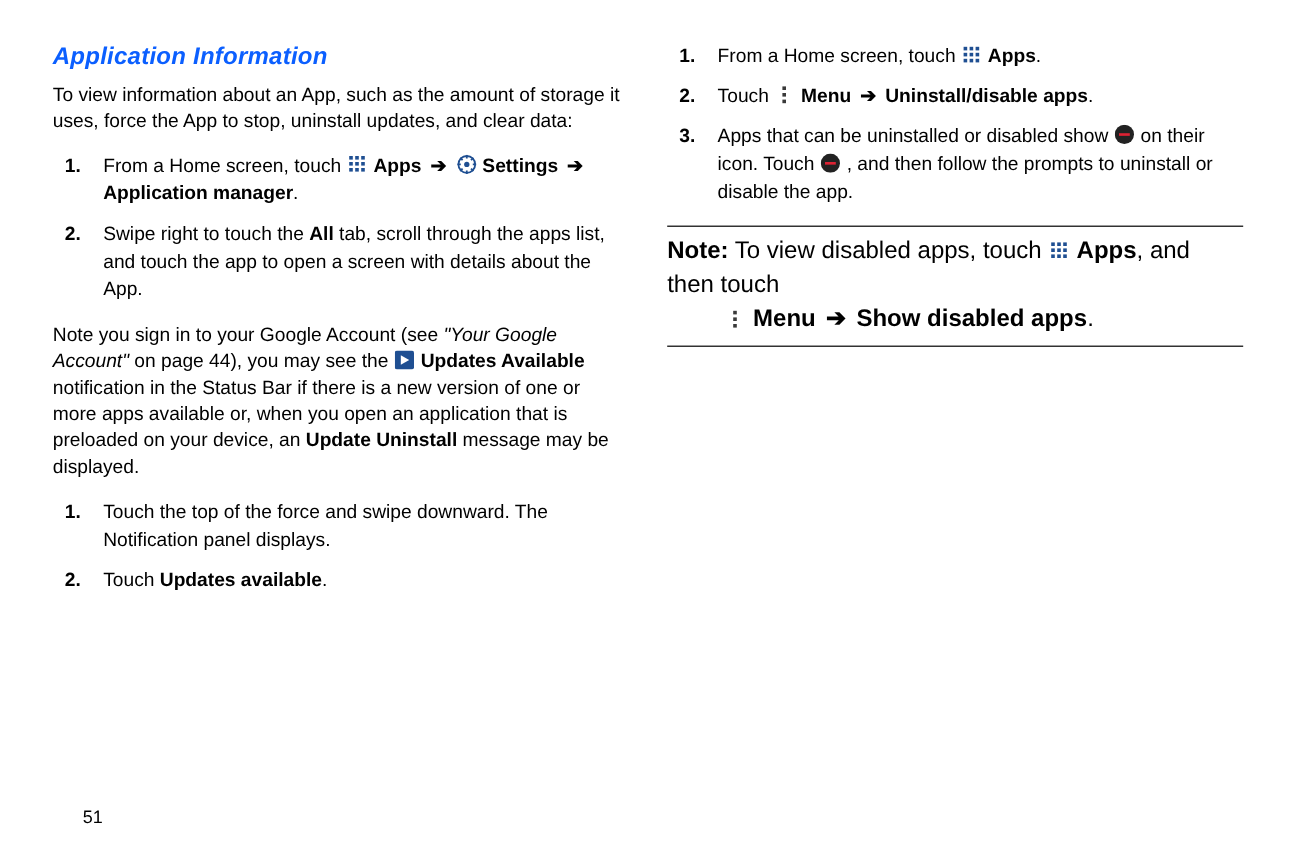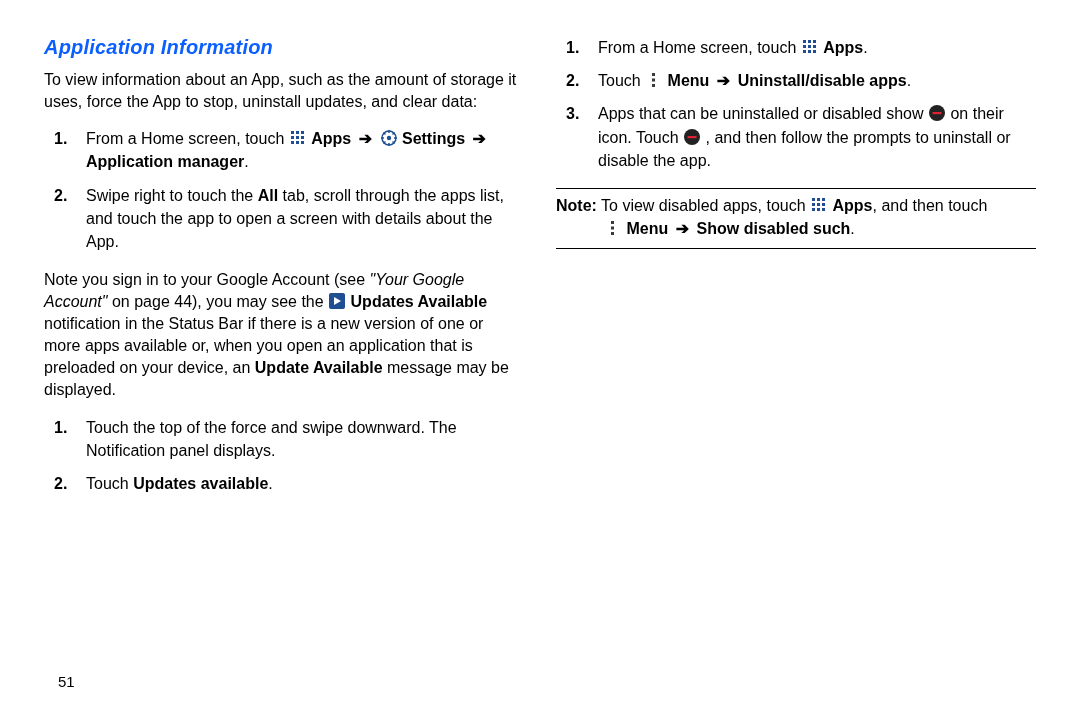--- a/index.html
+++ b/index.html
@@ -75,33 +75,33 @@
     margin: 0 1px;
   }
   .ic svg { display: block; }
 
   .note-rule {
     border: none;
     border-top: 1.5px solid #000;
     margin: 8px 0 6px 0;
   }
   .note-block {
-    font-size: 16px;
+    font-size: 20px;
     line-height: 1.42;
     margin: 0 0 4px 0;
   }
   .note-block .note-pad {
     display: block;
     padding-left: 48px;
   }
   .note-label { font-weight: 700; }
 
   .page-number {
     position: absolute;
-    left: 28px;
+    left: 39px;
     bottom: 6px;
     font-size: 15px;
   }
 </style>
 </head>
 <body>
 
 <svg width="0" height="0" style="position:absolute">
   <defs>
     <g id="ic-apps">
@@ -175,21 +175,21 @@
         <span>Swipe right to touch the </span><span class="b">All</span><span> tab, scroll through the apps list, and touch the app to open a screen with details about the App.</span>
       </li>
     </ol>
 
 
     <p class="body">
       <span>Note you sign in to your Google Account (see </span><span class="i">"Your Google Account"</span><span> on page 44), you may see the </span>
       <span class="ic"><svg viewBox="0 0 16 16">
             <use href="#ic-updates"></use>
           </svg></span>
-      <span class="b">Updates Available</span><span> notification in the Status Bar if there is a new version of one or more apps available or, when you open an application that is preloaded on your device, an </span><span class="b">Update Available</span><span> message may be displayed.</span>
+      <span class="b">Updates Available</span><span> notification in the Status Bar if there is a new version of one or more apps available or, when you open an application that is preloaded on your device, an </span><span class="b">Update Uninstall</span><span> message may be displayed.</span>
     </p>
 
     <ol class="steps">
       <li>Touch the top of the force and swipe downward. The Notification panel displays.</li>
       <li>
         <span>Touch </span><span class="b">Updates available</span><span>.</span>
       </li>
     </ol>
 
     <div class="page-number">51</div>
@@ -235,19 +235,19 @@
       <span class="ic"><svg viewBox="0 0 16 16">
             <use href="#ic-apps"></use>
           </svg></span>
       <span class="b">Apps</span><span>, and then touch </span>
       <span class="note-pad">
         <span class="ic"><svg viewBox="0 0 16 16">
               <use href="#ic-menu"></use>
             </svg></span>
         <span class="b">Menu</span>
         <span class="b arrow">➔</span>
-        <span class="b">Show disabled such</span><span>.</span>
+        <span class="b">Show disabled apps</span><span>.</span>
       </span>
     </p>
     <hr class="note-rule">
 
   </div>
 </div>
 
 </body></html>

